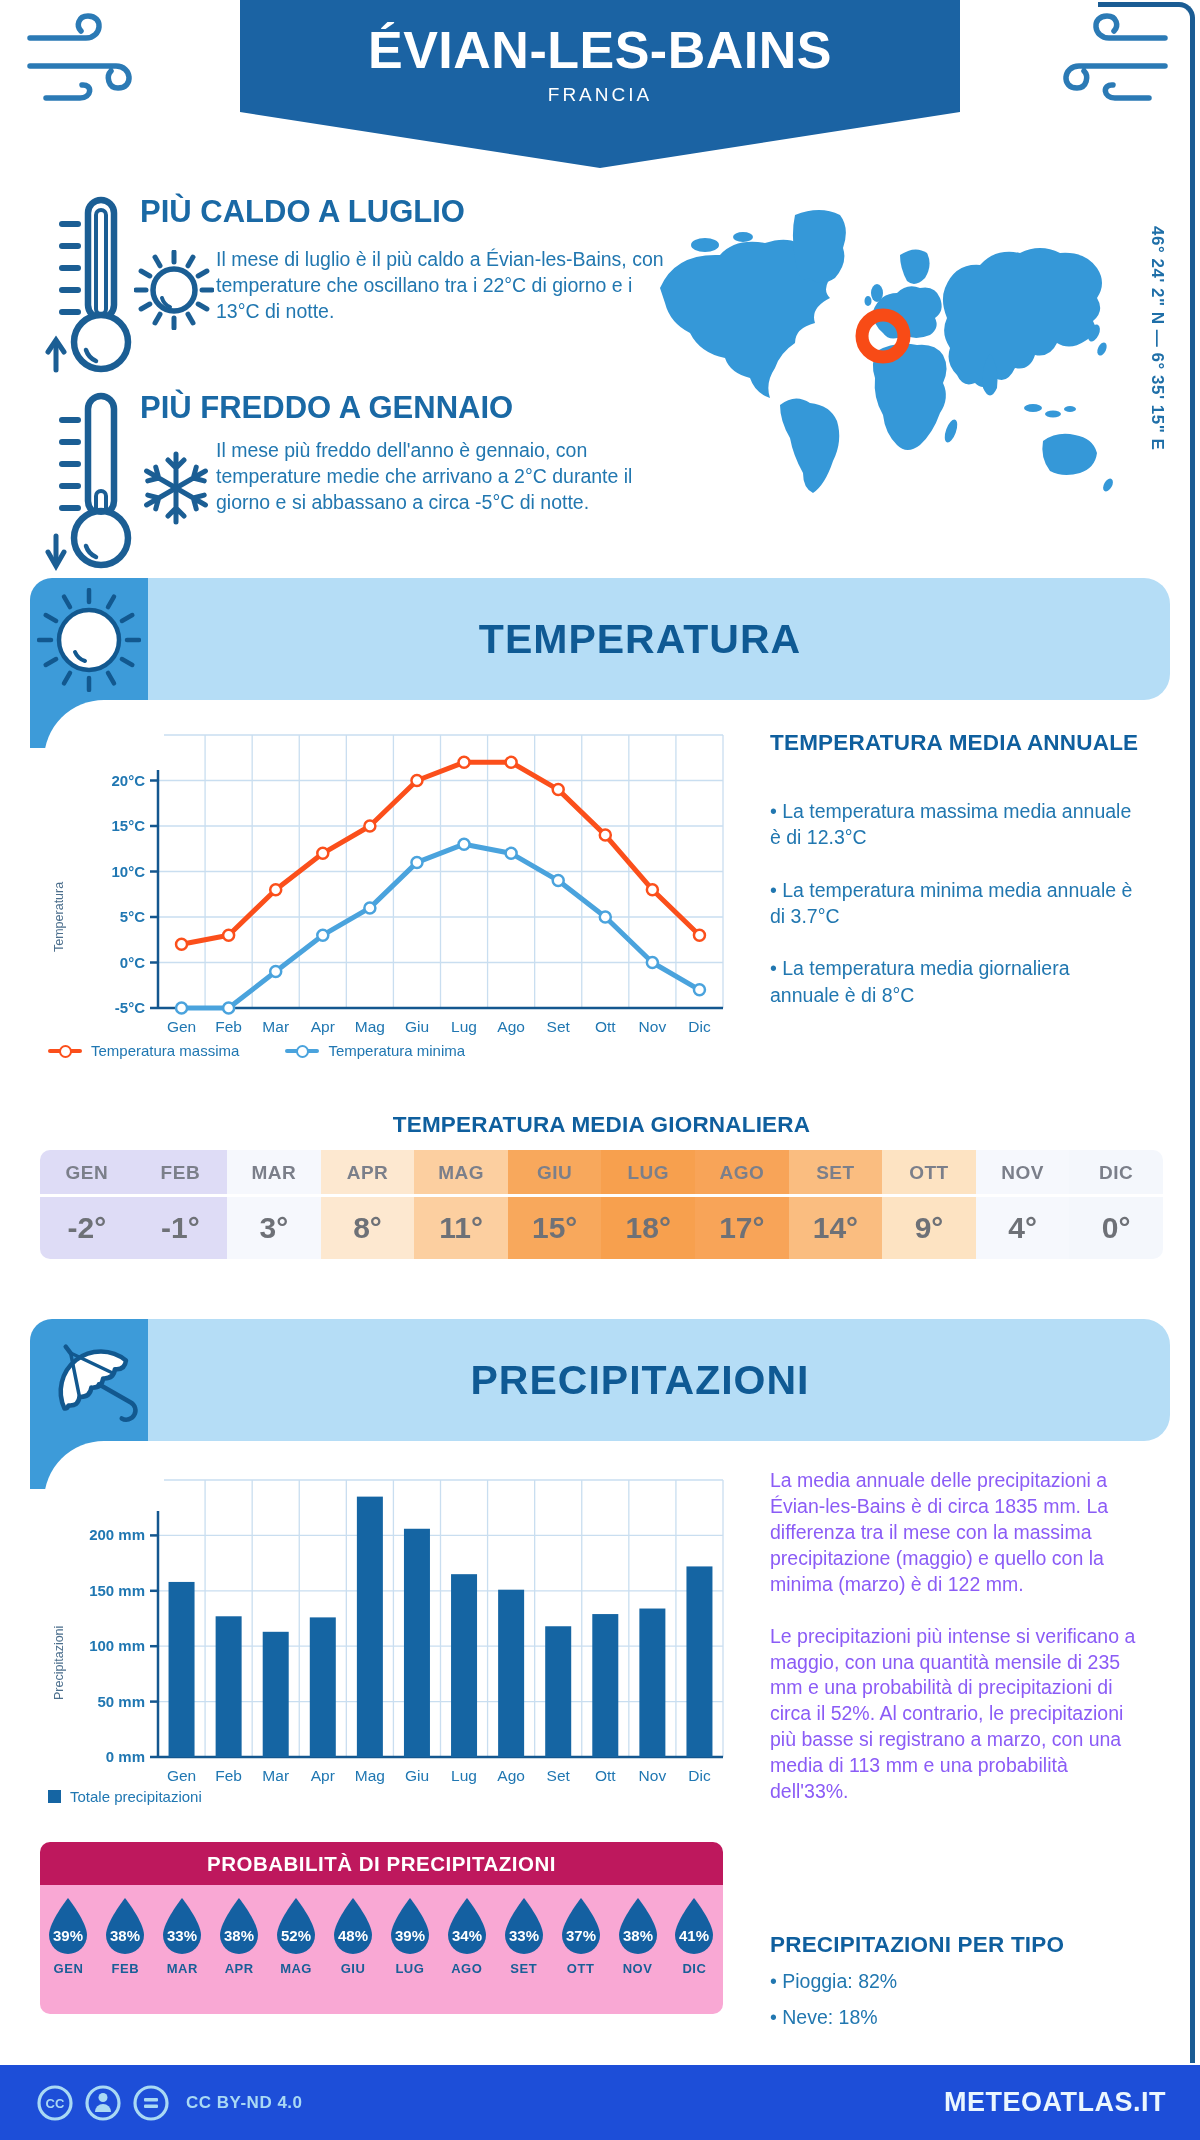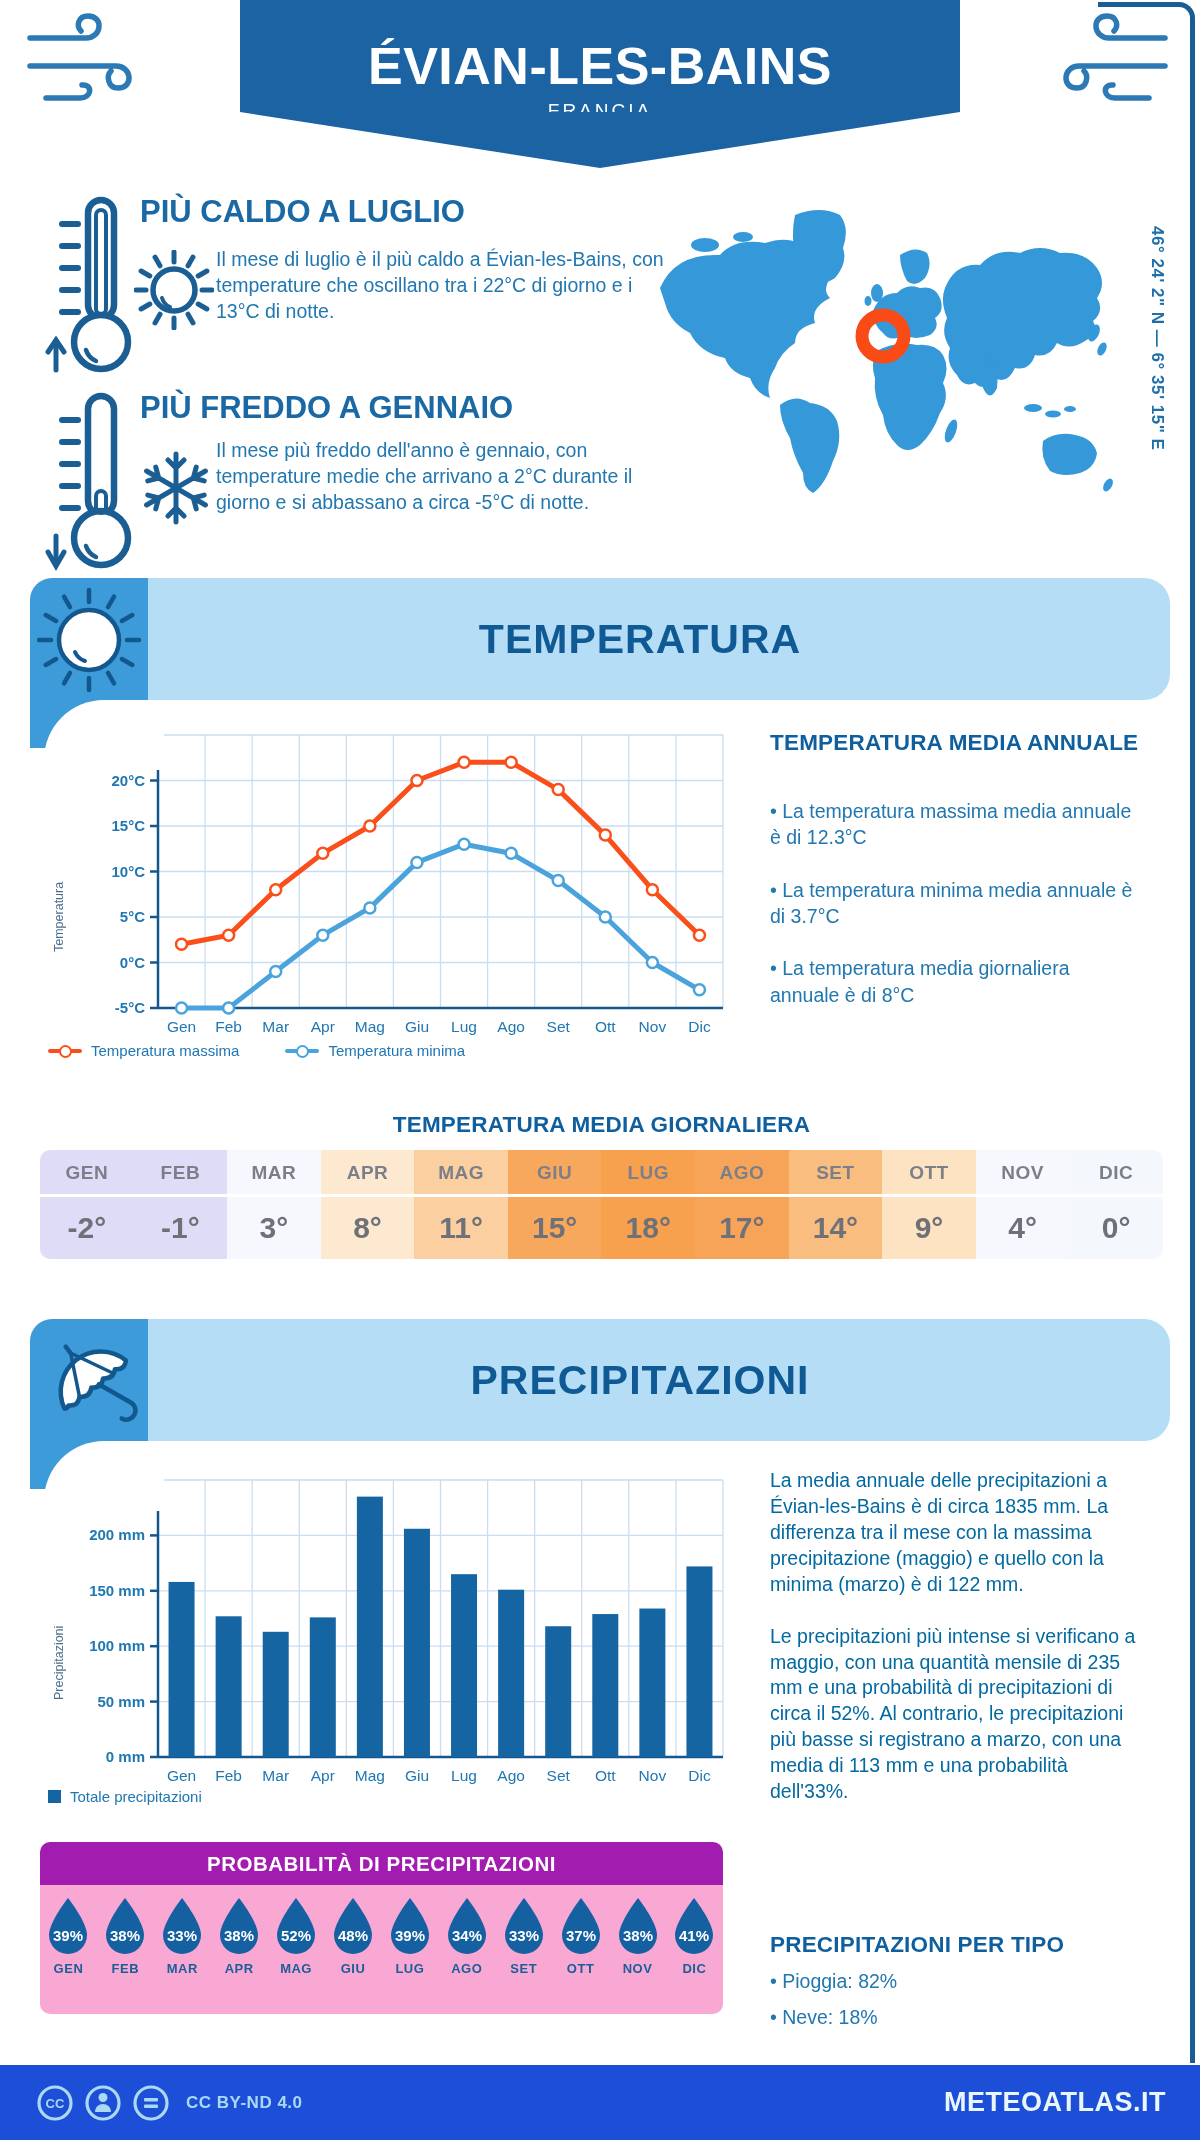--- a/index.html
+++ b/index.html
@@ -4,21 +4,21 @@
 <style>
   html,body{margin:0;padding:0;background:#fff;}
   #stage{position:relative;width:1200px;height:2140px;background:#fff;overflow:hidden;
          font-family:"Liberation Sans",sans-serif;}
   .abs{position:absolute;}
 
   
   #title-banner{left:240px;top:0;width:720px;height:112px;background:#1b63a3;}
   #title-chevron{left:240px;top:112px;width:720px;height:56px;background:#1b63a3;
                  clip-path:polygon(0 0,100% 0,50% 100%);}
-  #main-title{margin:0;padding-top:36px;text-align:center;color:#fff;font-size:52px;
+  #main-title{margin:0;padding-top:20px;text-align:center;color:#fff;font-size:52px;
               font-weight:bold;letter-spacing:0.5px;}
   #main-subtitle{margin-top:4px;text-align:center;color:#fff;font-size:19px;letter-spacing:3px;}
   #frame-right{left:1098px;top:2px;width:92px;height:2056px;
                border-top:5px solid #1a5c94;border-right:5px solid #1a5c94;
                border-top-right-radius:16px;}
 
   
   .hl-heading{font-size:31px;font-weight:bold;color:#1a69a5;}
   .hl-text{font-size:19.5px;color:#2177b0;line-height:1.33;}
 
@@ -57,29 +57,29 @@
   #daily-table{left:40px;top:1150px;width:1123px;height:109px;display:flex;
                border-radius:10px;overflow:hidden;}
   .dt-col{flex:1 1 0;}
   .dt-head{height:44px;line-height:46px;text-align:center;font-size:19px;font-weight:bold;
            color:#7b7f8a;letter-spacing:0.5px;}
   .dt-val{height:62px;line-height:62px;text-align:center;font-size:30px;font-weight:bold;
           color:#6e7177;border-top:3px solid #fff;}
 
   
   #prob-box{left:40px;top:1842px;width:683px;}
-  #prob-header{height:43px;line-height:43px;background:#a21caf;border-radius:10px 10px 0 0;
+  #prob-header{height:43px;line-height:43px;background:#be185d;border-radius:10px 10px 0 0;
                text-align:center;color:#fff;font-size:20.5px;font-weight:bold;letter-spacing:0.5px;}
   #prob-body{height:118px;background:#f9a8d4;border-radius:0 0 10px 10px;
              display:flex;justify-content:space-around;align-items:flex-start;padding-top:11px;}
   .drop-item{width:52px;text-align:center;}
   .drop-month{margin-top:3px;font-size:13px;font-weight:bold;color:#195e97;letter-spacing:0.5px;}
 
   
-  #precip-text p{margin:0 0 26px 0;font-size:19.5px;color:#0369a1;line-height:1.33;}
+  #precip-text p{margin:0 0 26px 0;font-size:19.5px;color:#8b5cf6;line-height:1.33;}
 
   
   #footer{left:0;top:2065px;width:1200px;height:75px;background:#1d4ed8;
           display:flex;align-items:center;}
   #cc-icons{display:flex;align-items:center;gap:10px;margin-left:36px;}
   #license{margin-left:16px;font-size:17px;font-weight:bold;color:#a9d9f4;letter-spacing:0.5px;}
   #brand{margin-left:auto;margin-right:34px;font-size:27px;font-weight:bold;color:#eaf6fe;
          letter-spacing:0.5px;}
 </style>
 </head>

